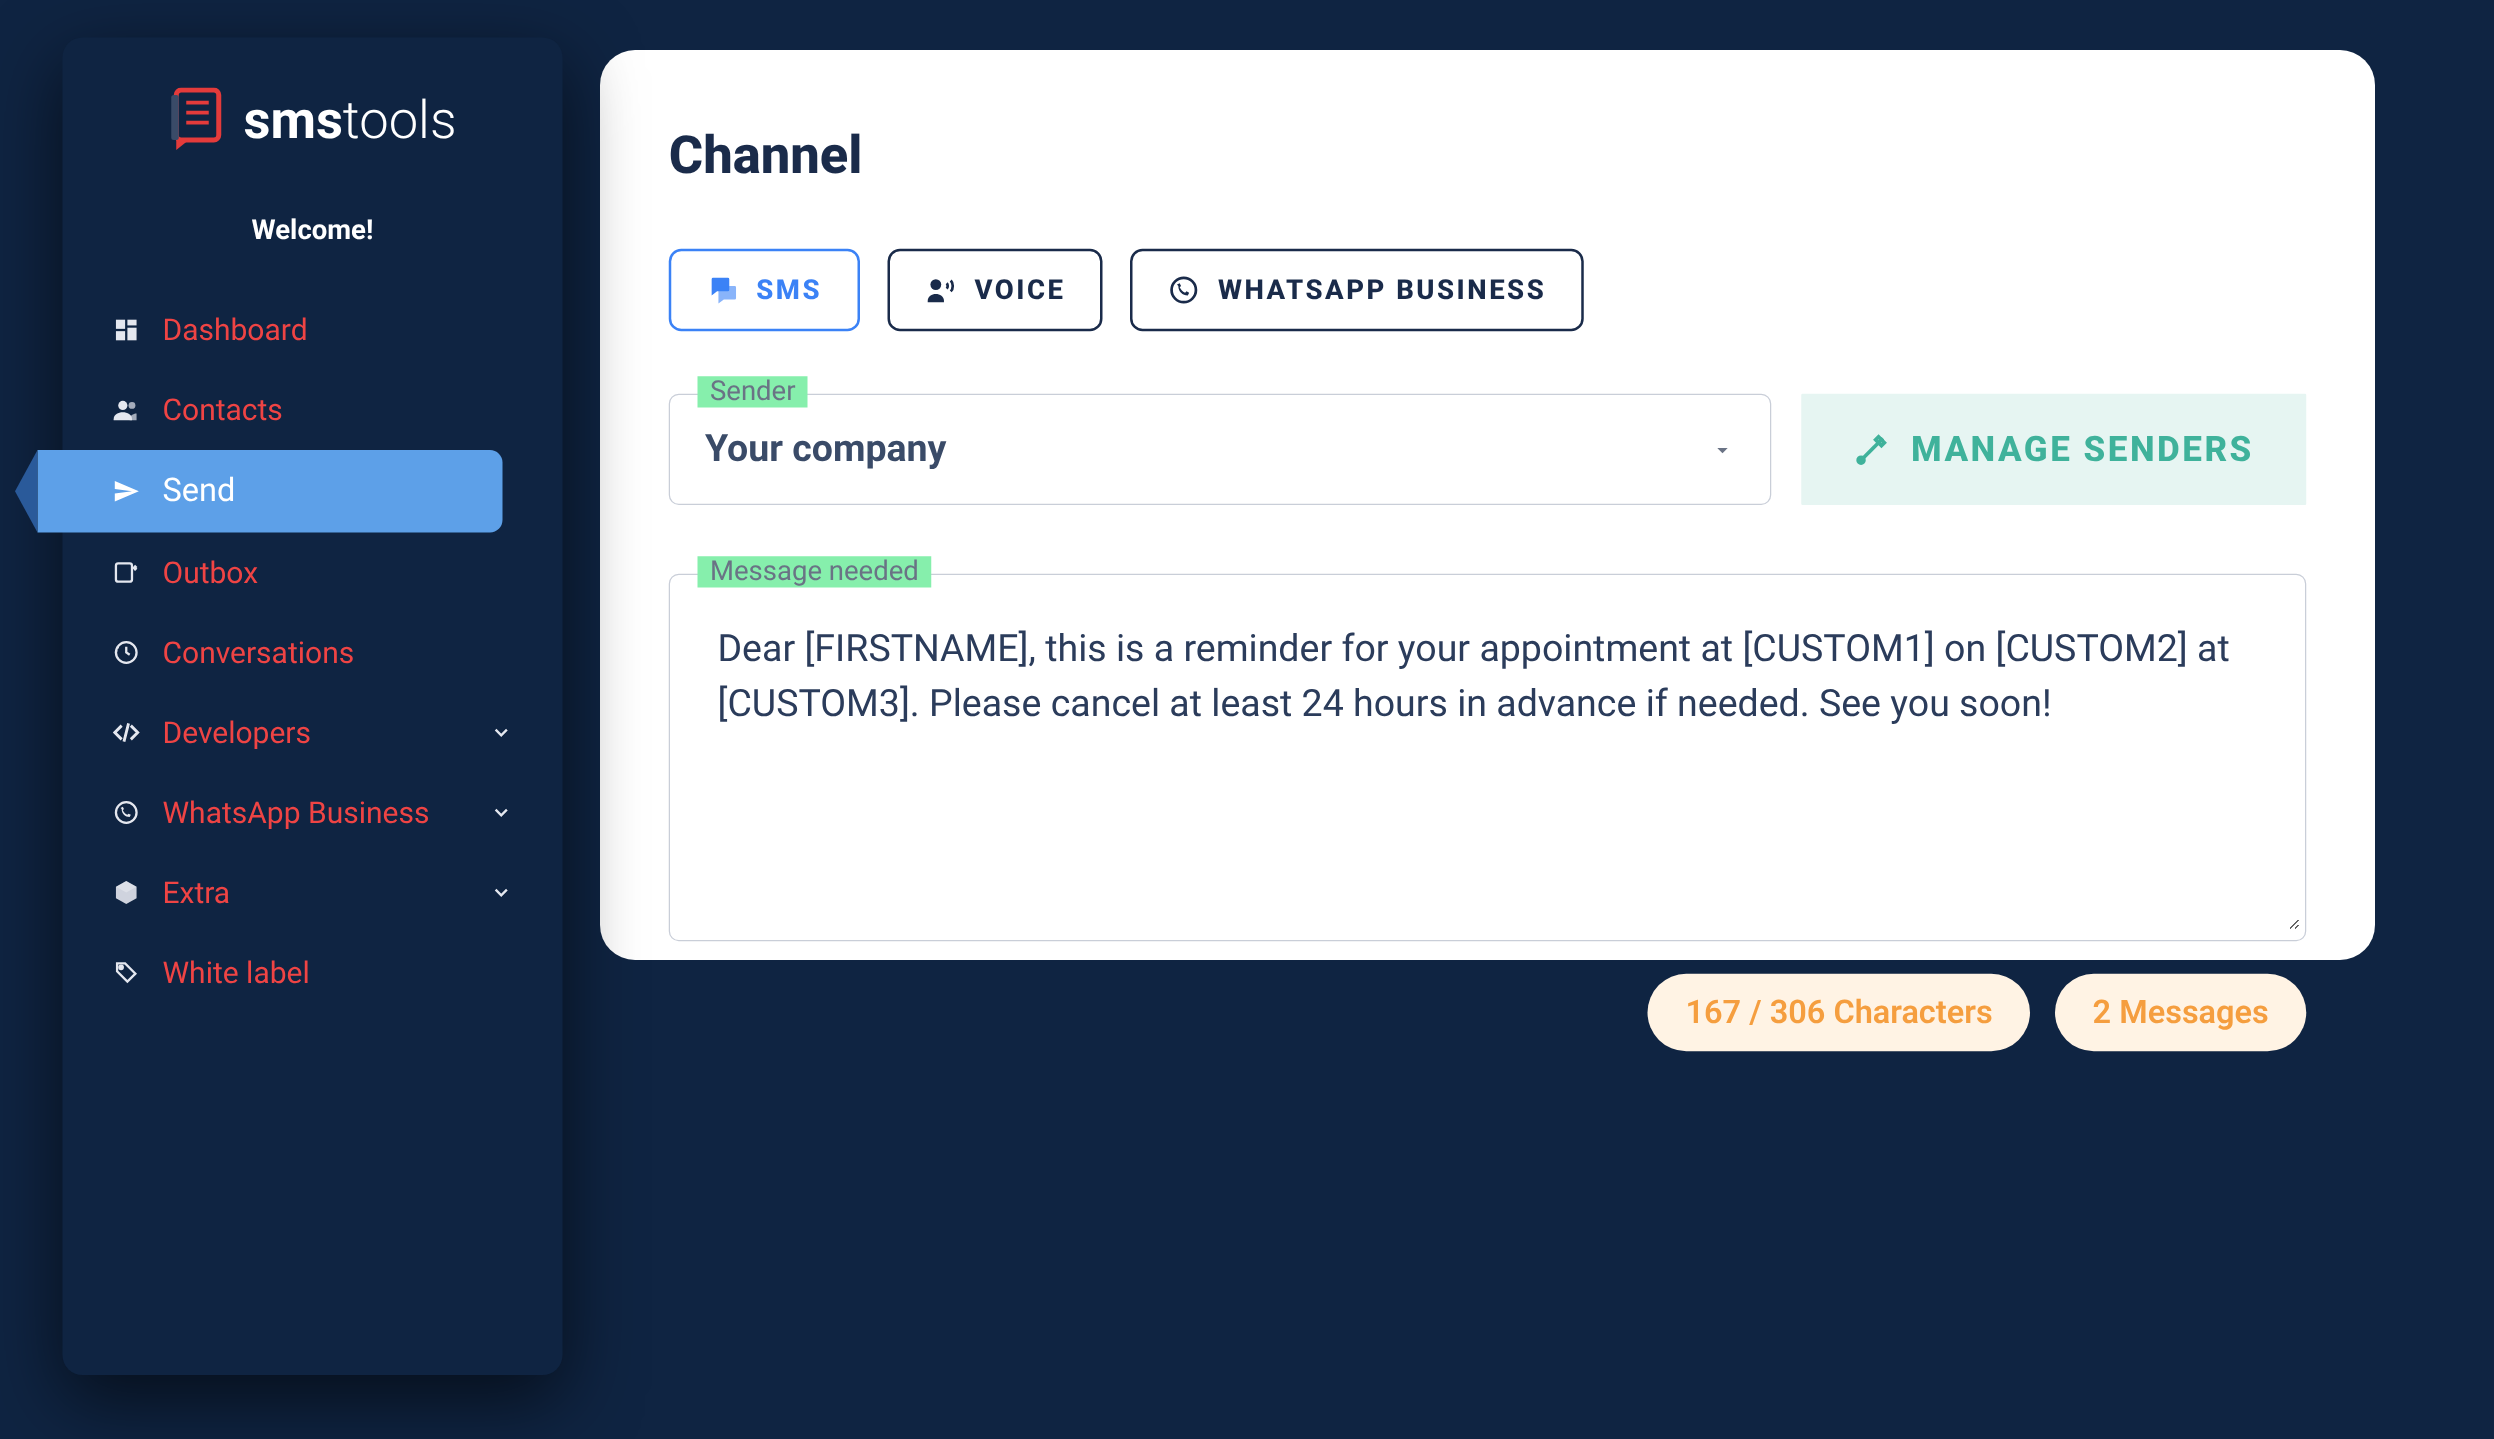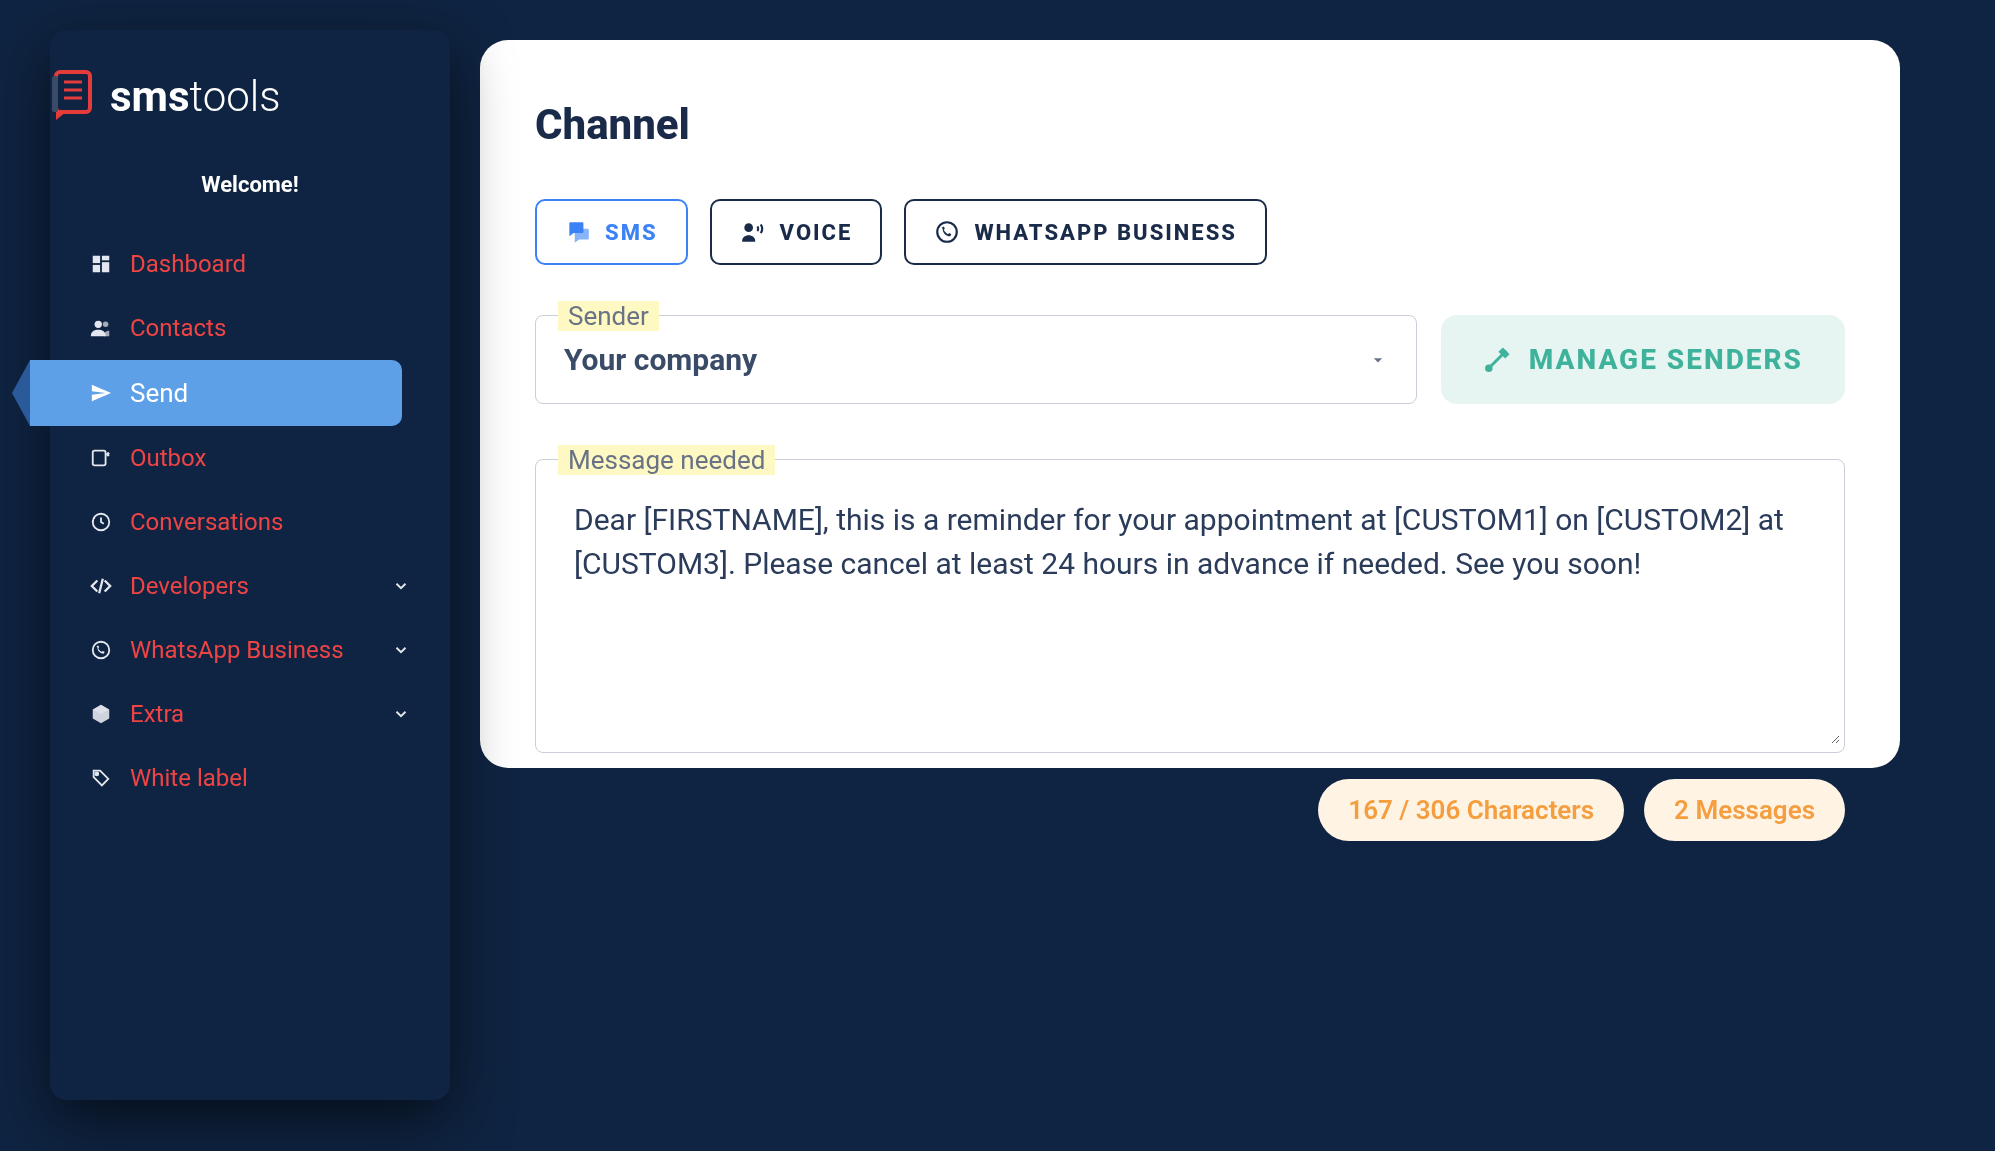--- a/index.html
+++ b/index.html
@@ -21,20 +21,21 @@
     background: #0f2442;
     border-radius: 16px;
     box-shadow: 0 20px 60px rgba(0,0,0,0.6);
     color: #fff;
     padding-top: 40px;
     z-index: 10;
   }
   .logo {
     display: flex;
     align-items: center;
+    justify-content: center;
     gap: 12px;
     margin-bottom: 50px;
   }
   .logo svg { flex-shrink: 0; }
   .logo-text { font-size: 42px; font-weight: 300; color: #fff; }
   .logo-text .bold { font-weight: 700; }
 
   .welcome {
     text-align: center;
     font-size: 22px;
@@ -131,23 +132,23 @@
   .fieldset {
     position: relative;
     border: 1.5px solid #c9ced8;
     border-radius: 8px;
     flex: 1;
   }
   .fieldset-legend {
     position: absolute;
     top: -15px;
     left: 22px;
-    background: #fef9c3;
+    background: #86efac;
     padding: 0 10px;
-    font-size: 26px;
+    font-size: 22px;
     color: #6a7385;
   }
   .sender-select {
     display: flex;
     align-items: center;
     justify-content: space-between;
     padding: 26px 28px;
     cursor: pointer;
     font-weight: bold;
   }
@@ -156,21 +157,21 @@
     color: #3a4b68;
   }
   .sender-select svg { width: 20px; height: 20px; fill: #6a7385; }
 
   .manage-btn {
     display: flex;
     align-items: center;
     gap: 18px;
     padding: 0 42px;
     background: #e6f5f2;
-    border-radius: 16px;
+    border-radius: 1px;
     color: #3fb29b;
     font-size: 28px;
     font-weight: 800;
     letter-spacing: 2px;
     cursor: pointer;
   }
   .manage-btn svg { width: 28px; height: 28px; stroke: #3fb29b; }
 
   .message-fieldset {
     border: 1.5px solid #c9ced8;

